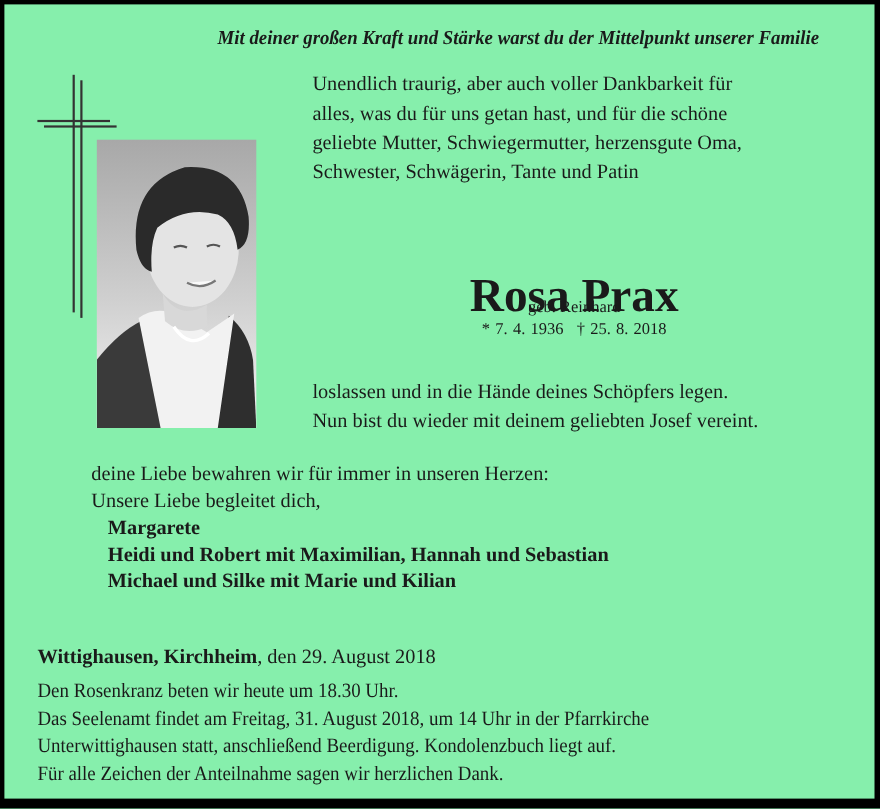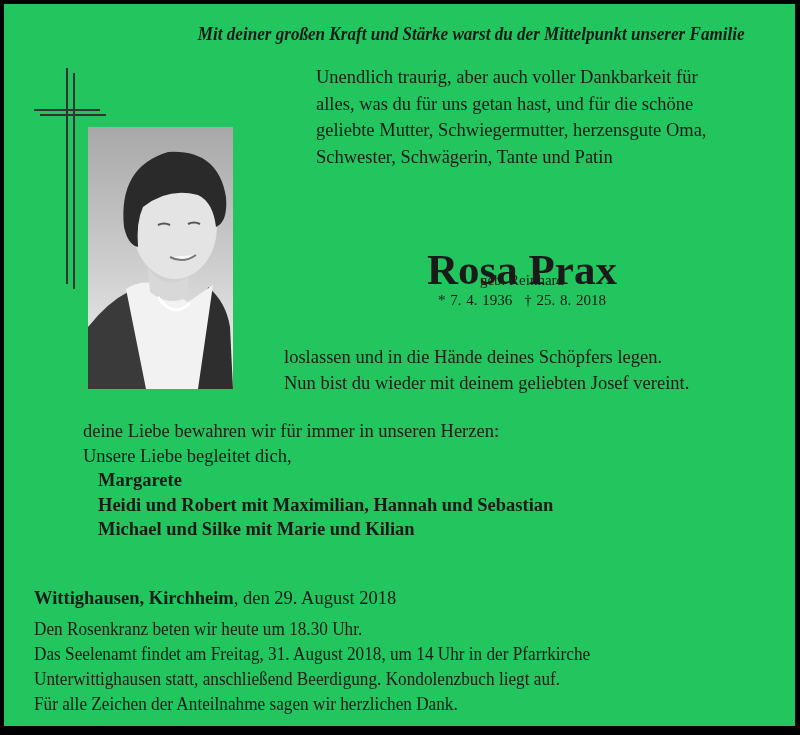--- a/index.html
+++ b/index.html
@@ -5,42 +5,42 @@
     html, body { margin: 0; padding: 0; }
     body {
       width: 800px; height: 735px; overflow: hidden;
       background: #000;
       font-family: "DejaVu Serif", "Liberation Serif", serif;
       color: #1a1a1a;
     }
     .card {
       position: absolute; left: 4px; top: 4px;
       width: 791px; height: 722px;
-      background: #22c55e;
+      background: #86efac;
     }
     .motto {
       position: absolute; left: 0; top: 20px; width: 100%;
       text-align: right; padding-right: 50px; box-sizing: border-box;
       font-family: "Liberation Serif", serif;
       font-style: italic; font-weight: bold;
       font-size: 18px; letter-spacing: 0;
     }
     .motto span { display: inline-block; transform: scaleX(0.95); transform-origin: right; }
     .cross .line { position: absolute; background: #333; }
     .photo {
       position: absolute; left: 84px; top: 123px; width: 145px; height: 262px;
       background: linear-gradient(180deg, #a8a8a8 0%, #cfcfcf 55%, #f4f4f4 100%);
       overflow: hidden;
     }
     .intro {
       position: absolute; left: 280px; top: 60px; width: 500px;
       font-family: "Liberation Serif", serif;
       font-size: 18.5px; line-height: 26.5px;
     }
-    .intro div { white-space: nowrap; margin-left: 32px; }
+    .intro div { white-space: nowrap; }
     .name {
       position: absolute; left: 280px; top: 214px; width: 476px;
       text-align: center;
       font-family: "Liberation Serif", serif;
       font-weight: bold; font-size: 43px; line-height: 48px; margin-top: 28px;
     }
     .birth {
       position: absolute; left: 280px; top: 266px; width: 476px;
       text-align: center;
       font-family: "Liberation Serif", serif; font-size: 15px; line-height: 20px;

